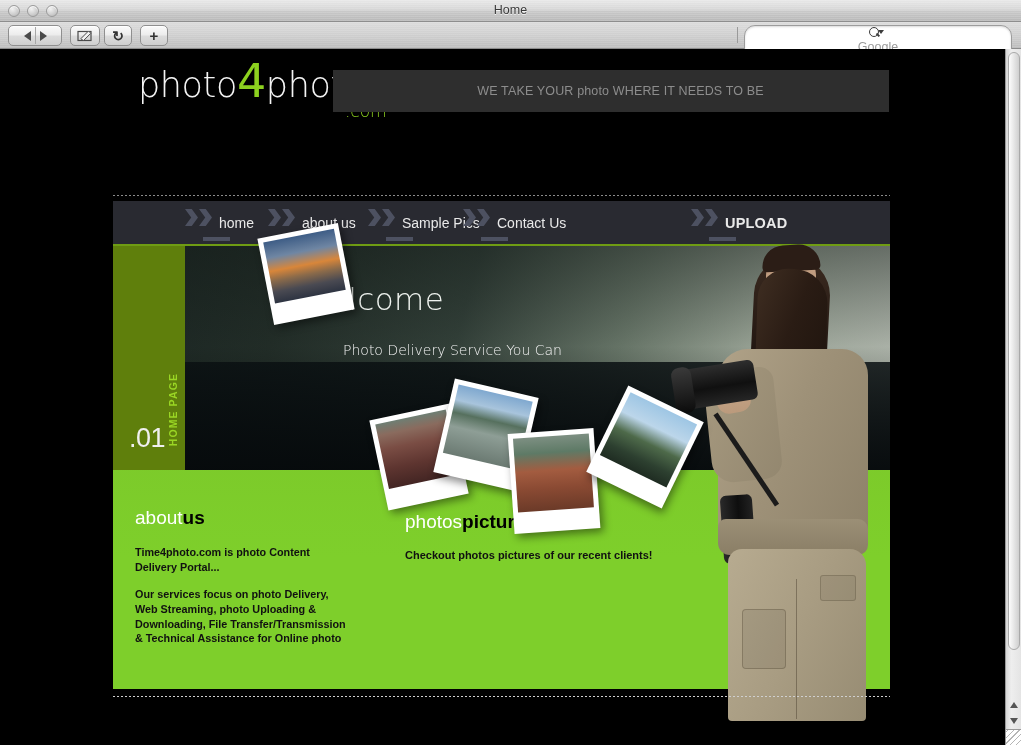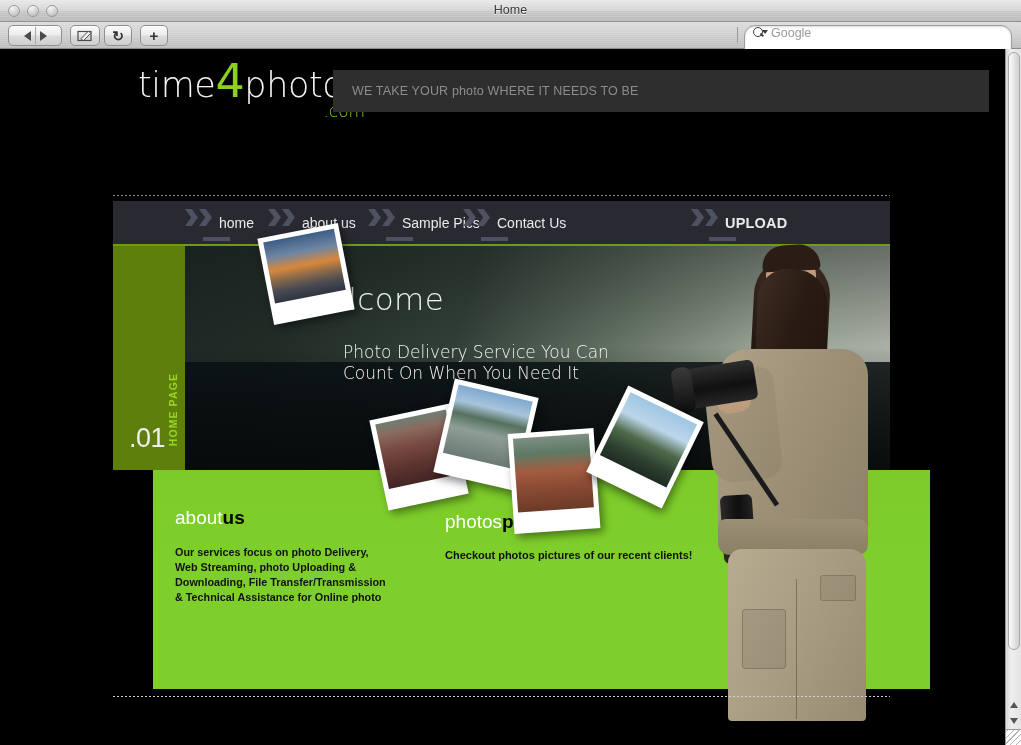--- a/index.html
+++ b/index.html
@@ -79,22 +79,23 @@
   .url-text { font-size: 12.5px; color: #000; white-space: nowrap; }
   .addr-caret {
     position: absolute; right: 4px; top: 6px; width: 0; height: 0;
     border-left: 3px solid transparent; border-right: 3px solid transparent; border-bottom: 4px solid #777;
   }
   .sb-divider { position: absolute; top: 5px; left: 737px; width: 1px; height: 16px; background: #9a9a9a; }
 
   .searchbar {
     position: absolute; top: 3px; left: 744px; width: 268px; height: 35px;
     background: #fff; border: 1px solid #9c9c9c; border-radius: 11px;
-    display: flex; align-items: flex-start; padding: 0 8px;
+    display: flex; align-items: center; padding: 0 8px;
     box-shadow: inset 0 1px 2px rgba(0,0,0,.15);
+    flex-direction: column;
   }
   .mag { position: relative; width: 14px; height: 13px; flex: 0 0 14px; margin-right: 4px; }
   .mag::before {
     content: ""; position: absolute; left: 0; top: 1px; width: 8px; height: 8px;
     border: 1.8px solid #3c3c3c; border-radius: 50%;
   }
   .mag::after {
     content: ""; position: absolute; left: 6.5px; top: 8px; width: 4px; height: 1.8px;
     background: #3c3c3c; transform: rotate(45deg);
   }
@@ -138,22 +139,22 @@
   .logo {
     position: absolute; left: 25px; top: 16px;
     font-size: 35px; color: #f4f4f4; font-weight: 300; letter-spacing: -.4px;
     font-family: "DejaVu Sans", sans-serif;
   }
   .logo .four { color: #8dd11f; font-size: 46px; font-weight: 400; line-height: 0; }
   .logo .dotcom {
     position: absolute; right: -4px; top: 36px; font-size: 17px; color: #8dd11f; letter-spacing: 0;
   }
   .tagbox {
-    position: absolute; left: 220px; top: 21px; width: 656px; height: 42px;
-    background: #2e2e2e; display: flex; align-items: center; padding-left: 19px;
+    position: absolute; left: 220px; top: 21px; width: 556px; height: 42px;
+    background: #2e2e2e; display: flex; align-items: center; padding-left: 19px; justify-content: center;
   }
   .tagline { font-size: 12.5px; color: #8d8d8d; letter-spacing: .15px; }
 
   .dotted-top {
     position: absolute; left: 0; top: 146px; width: 777px; height: 1px;
     background: repeating-linear-gradient(to right, #8b8b8b 0 2px, transparent 2px 4px);
   }
 
   .nav {
     position: absolute; left: 0; top: 152px; width: 777px; height: 45px;
@@ -209,28 +210,28 @@
   .welcome {
     font-size: 31px; color: #eef2ee; font-weight: 300; letter-spacing: .4px; line-height: 1;
     font-family: "DejaVu Sans", sans-serif;
   }
   .welcome-sub {
     display: inline-block; margin-top: 3px; background: #000; color: #8dd11f;
     font-size: 11.5px; font-weight: bold; letter-spacing: .3px; padding: 2px 7px 3px 7px;
   }
   .hero-head {
     position: absolute; left: 230px; top: 96px; z-index: 5;
-    font-size: 17px; color: #f2f2f2; line-height: 1.25; font-weight: 300;
+    font-size: 14px; color: #f2f2f2; line-height: 1.25; font-weight: 300;
     font-family: "DejaVu Sans", sans-serif;
   }
 
   
   .content {
     position: absolute; left: 0; top: 421px; width: 777px; height: 219px;
-    background: #7ecf2b; overflow: hidden; margin-left: 40px;
+    background: #7ecf2b; overflow: hidden;
   }
   .content::before {
     content: ""; position: absolute; left: 0; top: 0; width: 777px; height: 219px;
     background: linear-gradient(to bottom, rgba(120,190,40,.25), rgba(140,210,60,0) 40%);
   }
   .about-box { position: absolute; left: 22px; top: 38px; width: 215px; }
   .sample-box { position: absolute; left: 292px; top: 42px; width: 290px; }
   .sec-title { font-size: 19px; line-height: 1; margin-bottom: 18px; }
   .sec-title .w { color: #ffffff; font-weight: 400; }
   .sec-title .b { color: #000000; font-weight: 600; }
@@ -392,21 +393,21 @@
       </span>
       <span class="search-ph">Google</span>
     </div>
   </div>
 
   <div class="viewport">
     <div class="site">
 
       <div class="header">
         <div class="logo">
-          <span>time</span><span class="four">4</span><span>photos</span>
+          <span>photo</span><span class="four">4</span><span>photos</span>
           <span class="dotcom">.com</span>
         </div>
         <div class="tagbox">
           <span class="tagline">WE TAKE YOUR photo WHERE IT NEEDS TO BE</span>
         </div>
       </div>
 
       <div class="dotted-top"></div>
 
       <div class="nav">
@@ -457,30 +458,30 @@
       <div class="hero">
         <div class="greencol">
           <div class="page-num">.01</div>
           <div class="page-label">HOME PAGE</div>
         </div>
         <div class="welcome-wrap">
           <div class="welcome">welcome</div>
         </div>
         <div class="hero-head">
           <div>Photo Delivery Service You Can</div>
-          <div>Count On When You Need It</div>
         </div>
       </div>
 
       <div class="content">
         <div class="about-box">
           <div class="sec-title">
             <span class="w">about</span><span class="b">us</span>
           </div>
           <div class="sec-body">
+            <p>Time4photo.com is photo Content Delivery Portal...</p>
             <p>Our services focus on photo Delivery, Web Streaming, photo Uploading &amp; Downloading, File Transfer/Transmission &amp; Technical Assistance for Online photo</p>
           </div>
         </div>
         <div class="sample-box">
           <div class="sec-title">
             <span class="w">photos</span><span class="b">pictures</span>
           </div>
           <div class="sample-body">Checkout photos pictures of our recent clients!</div>
         </div>
       </div>

